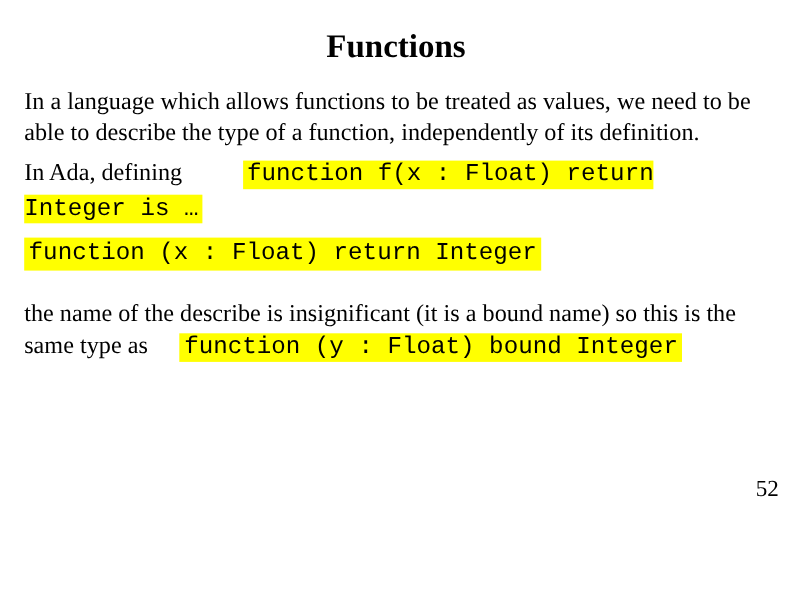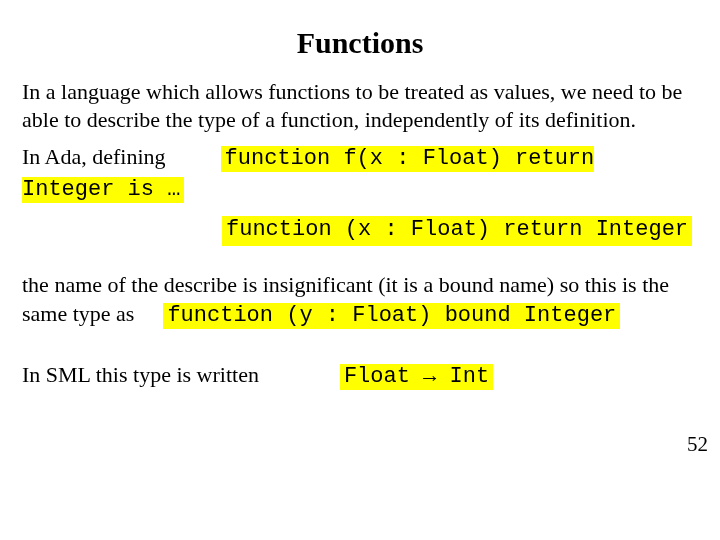--- a/index.html
+++ b/index.html
@@ -35,21 +35,20 @@
     line-height: 1.3;
     margin: 0 0 10px 0;
   }
   .hl {
     background: #ffff00;
     padding: 0 4px 1px 4px;
     font-family: Liberation Mono, monospace;
   }
   .indent-center {
     display: block;
-    margin-left: 200px;
     text-align: right;
   }
   .italic { }
   .pagenum {
     position: absolute;
     right: 12px;
     bottom: 6px;
     font-size: 21px;
   }
   .gap-s { height: 6px; }
@@ -80,21 +79,16 @@
 
   <div class="row" style="line-height:1.35;">
     <span>the name of the describe is insignificant (it is a </span><span class="italic">bound name</span><span>) so this is the same type as</span>
     <span style="display:inline-block; width:18px;"></span>
     <span class="hl">function (y : Float) bound Integer</span>
   </div>
 
   <div class="gap-m"></div>
   <div class="gap-s"></div>
 
-  <div class="row">
-    <span>In SML this type is written</span>
-    <span style="display:inline-block; width:70px;"></span>
-    <span class="hl">Float → Int</span>
-  </div>
 
   <div class="pagenum">52</div>
 
 </div>
 
 </body></html>

